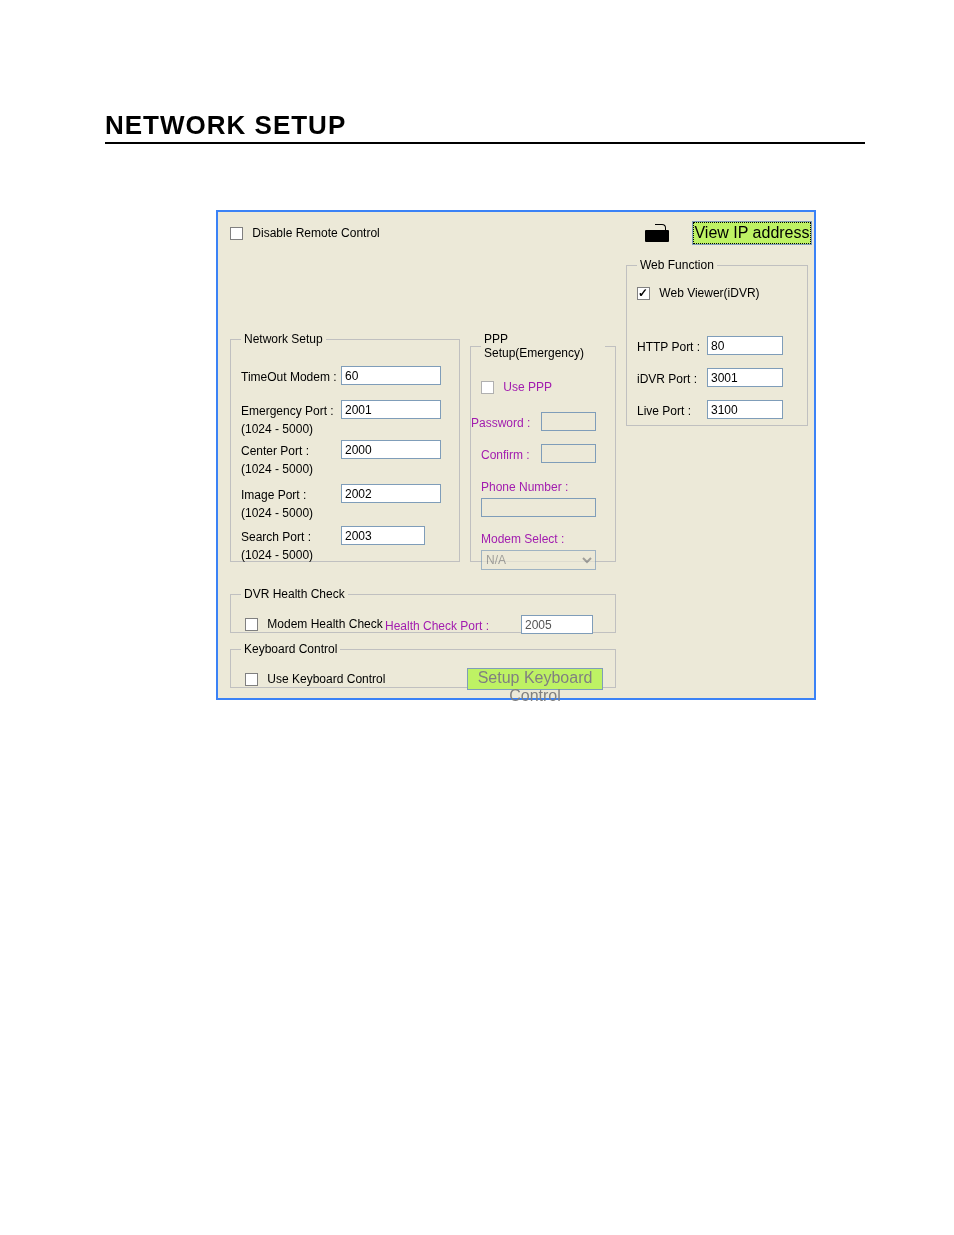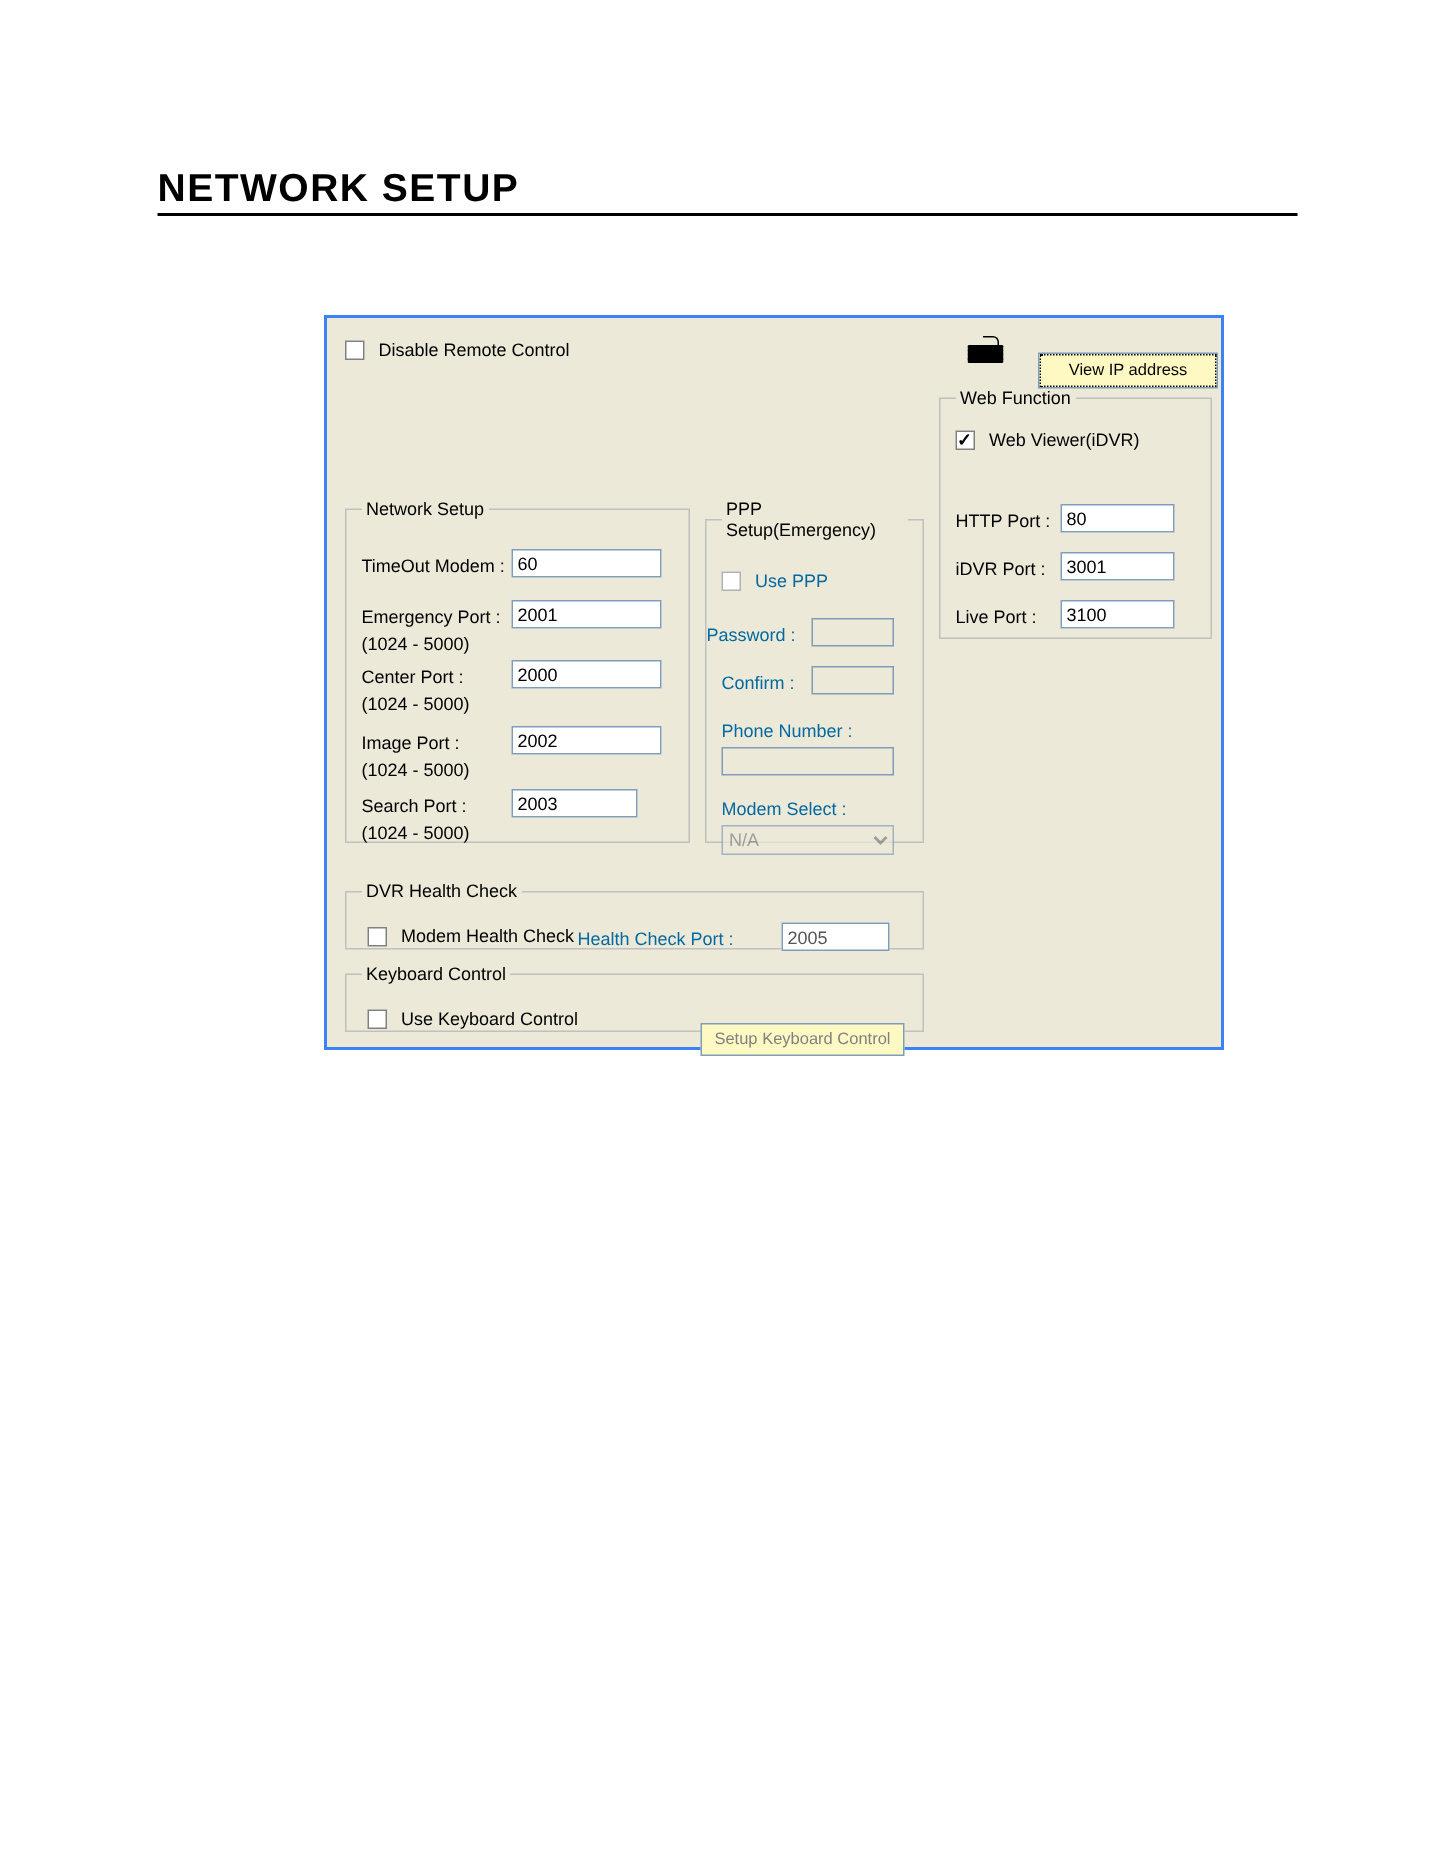--- a/index.html
+++ b/index.html
@@ -43,24 +43,24 @@
   fieldset { border:1px solid #c0c0c0; padding:8px 10px 10px; position:absolute; background:#ece9d8; }
   legend { font-size:12px; padding:0 3px; }
   .fld { position:absolute; }
   .lab { font-size:12px; }
   .hint { font-size:12px; margin-top:2px; }
   input[type=text], .tx {
     height:19px; border:1px solid #7f9db9; background:#fff; font-size:12px; padding:1px 3px;
     font-family: Tahoma, Arial, sans-serif;
   }
   input[disabled], .tx.disabled { background:#ece9d8; }
-  .disabled-text { color:#0369a1; }
+  .disabled-text { color:#a21caf; }
   .btn {
-    height:22px; border:1px solid #7f9db9; background:#fef9c3; font-size:11px;
-    font-family: Tahoma, Arial, sans-serif; cursor:default;margin-top:14px;
+    height:22px; border:1px solid #7f9db9; background:#bef264; font-size:16px;
+    font-family: Tahoma, Arial, sans-serif; cursor:default;
   }
   .btn.focus { border:1px dotted #000; outline:1px solid #7f9db9; }
   .kbd-icon {
     width:28px; height:22px; display:inline-block; position:relative;
   }
   .kbd-icon::before{
     content:""; position:absolute; left:2px; top:8px; width:24px; height:12px;
     background:#000; border-radius:1px;
     background-image:
       repeating-linear-gradient(90deg,#fff 0 2px,#000 2px 3px),

